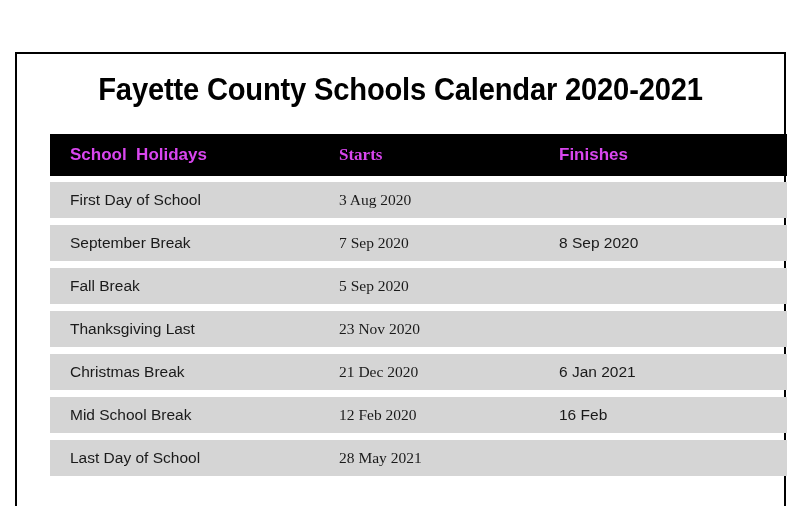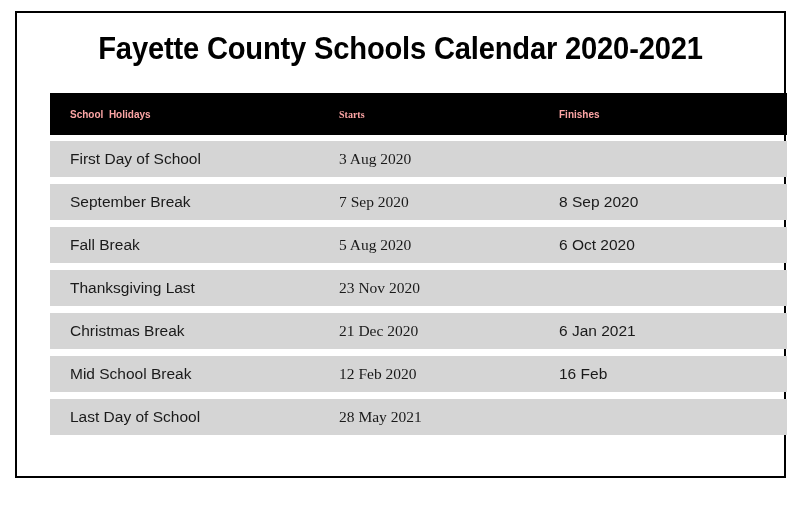--- a/index.html
+++ b/index.html
@@ -13,20 +13,21 @@
     overflow: hidden;
     font-family: "Liberation Sans", sans-serif;
     -webkit-font-smoothing: antialiased;
   }
 
   .canvas {
     position: relative;
     width: 800px;
     height: 452px;
     background: #ffffff;
+    margin-top: 41px;
   }
 
   
   .frame {
     position: absolute;
     left: 15px;
     top: 11px;
     width: 771px;
     height: 467px;
     border: 2px solid #000000;
@@ -83,23 +84,23 @@
     top: 0;
     height: 100%;
     display: flex;
     align-items: center;
     white-space: pre;
     color: #1a1a1a;
     font-size: 15.5px;
   }
 
   .row.header .cell {
-    color: #fca5a5;
+    color: #d946ef;
     font-weight: bold;
-    font-size: 10px;
+    font-size: 17px;
   }
 
   .col-name    { left: 20px;  width: 265px; }
   .col-starts  { left: 289px; width: 215px; font-family: Liberation Serif, serif; }
   .col-finish  { left: 509px; width: 220px; }
 </style>
 </head>
 <body>
 
 <div class="canvas">
@@ -122,22 +123,21 @@
       </div>
 
       <div class="row data">
         <div class="cell col-name">September Break</div>
         <div class="cell col-starts">7 Sep 2020</div>
         <div class="cell col-finish">8 Sep 2020</div>
       </div>
 
       <div class="row data">
         <div class="cell col-name">Fall Break</div>
-        <div class="cell col-starts">5 Aug 2020</div>
-        <div class="cell col-finish">6 Oct 2020</div>
+        <div class="cell col-starts">5 Sep 2020</div>
       </div>
 
       <div class="row data">
         <div class="cell col-name">Thanksgiving Last</div>
         <div class="cell col-starts">23 Nov 2020</div>
       </div>
 
       <div class="row data">
         <div class="cell col-name">Christmas Break</div>
         <div class="cell col-starts">21 Dec 2020</div>

